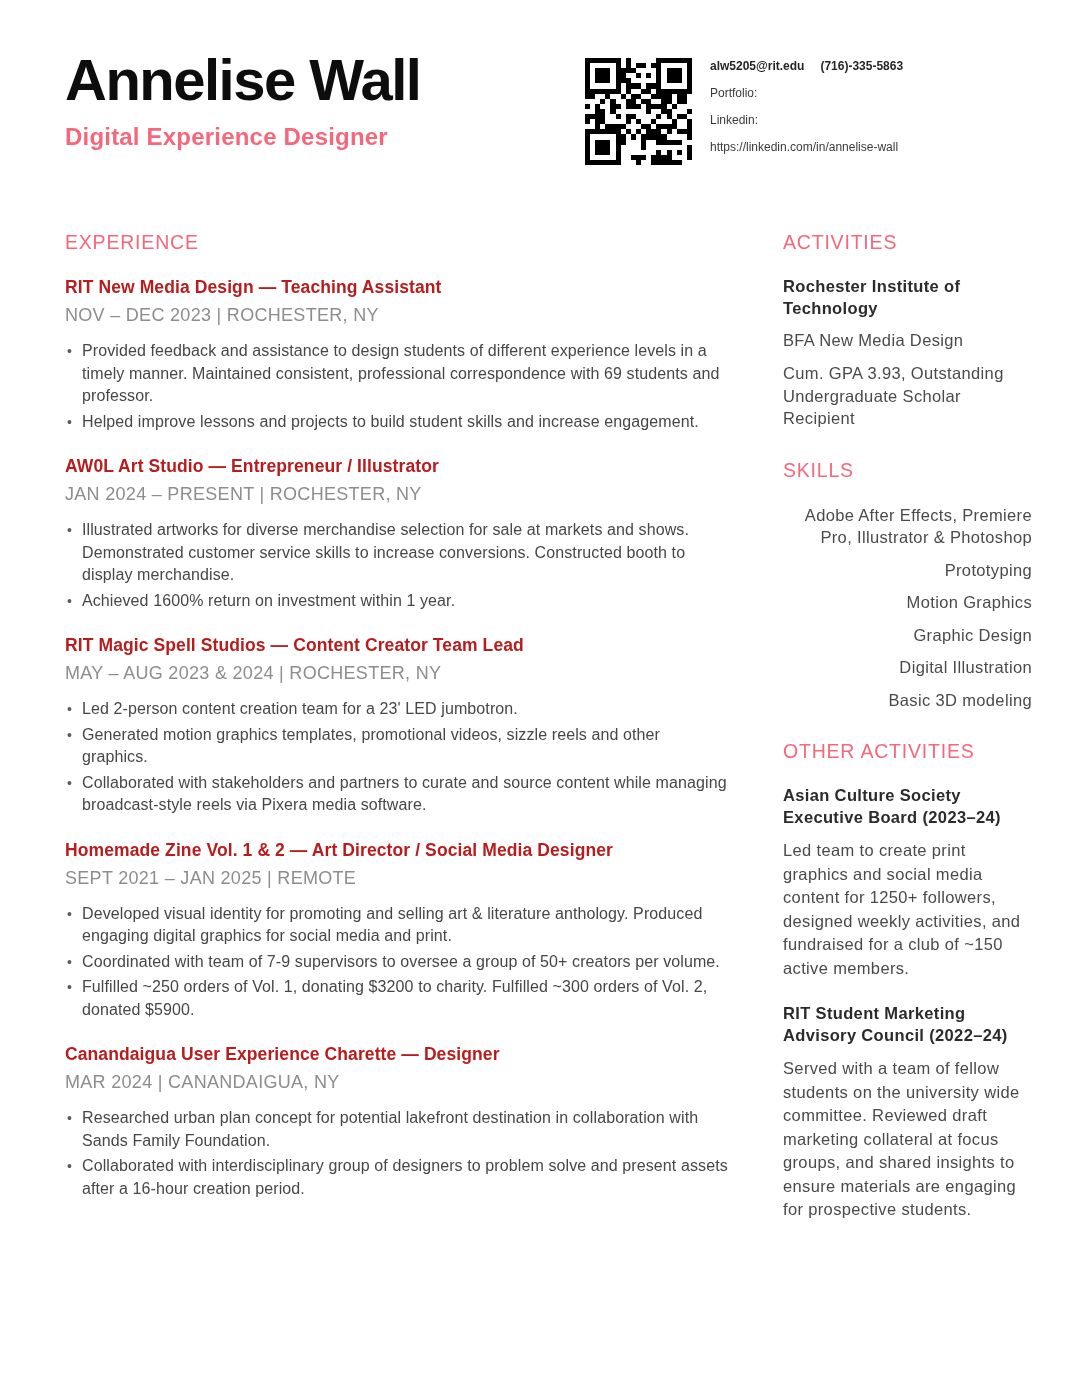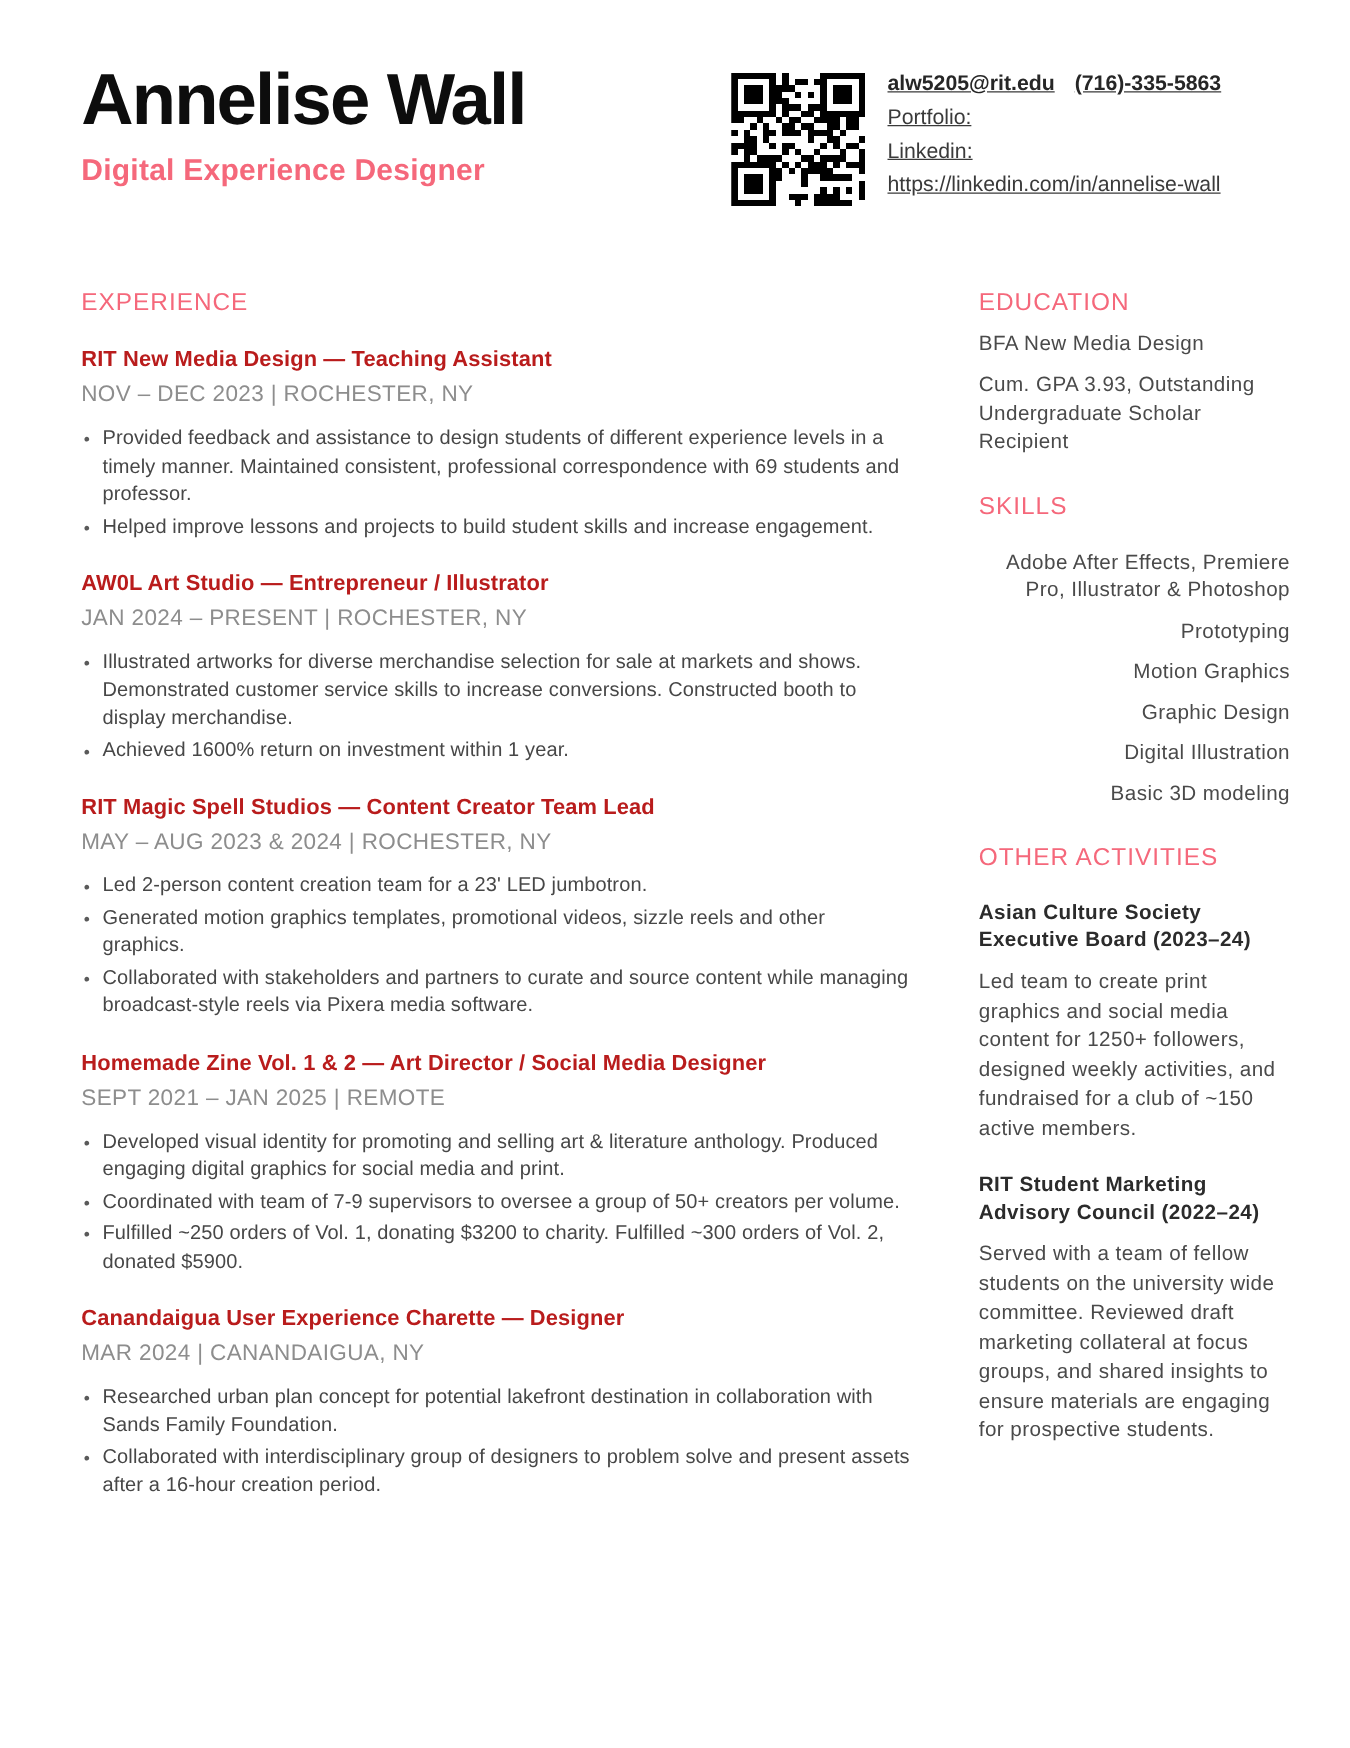--- a/index.html
+++ b/index.html
@@ -17,21 +17,21 @@
   .name{
     font-size:58px;font-weight:800;color:#0d0d0d;
     letter-spacing:-1.5px;line-height:1.05;margin-top:6px;
   }
   .subtitle{
     margin-top:12px;font-size:24px;font-weight:700;
     color:var(--accent,#F5687B);letter-spacing:0.2px;
   }
   .header-right{display:flex;flex:0 0 auto;gap:18px;margin-left:12px;}
   .qr{width:107px;height:107px;margin-top:14px;}
-  .contact{width:322px;margin-top:9px;font-size:17px;line-height:27px;color:#3a3a3a;text-decoration:underline;}
+  .contact{width:322px;margin-top:9px;font-size:12px;line-height:27px;color:#3a3a3a;}
   .contact-line1{font-weight:700;color:#262626;display:flex;gap:16px;}
   .contact a,.contact .url{color:#3a3a3a;text-decoration:none;}
 
   
   .columns{display:grid;grid-template-columns:665px 1fr;column-gap:53px;margin-top:66px;}
   .section-heading{
     color:var(--accent,#F5687B);font-size:19.5px;font-weight:400;
     letter-spacing:0.8px;
   }
 
@@ -287,21 +287,22 @@
         <div class="bullets">
           <div class="bullet">Researched urban plan concept for potential lakefront destination in collaboration with Sands Family Foundation.</div>
           <div class="bullet">Collaborated with interdisciplinary group of designers to problem solve and present assets after a 16-hour creation period.</div>
         </div>
       </div>
     </div>
 
     <div class="right-col">
 
       <div class="right-section">
-        <div class="section-heading">EDUCATION</div>
+        <div class="section-heading">ACTIVITIES</div>
+        <div class="edu-school">Rochester Institute of Technology</div>
         <div class="edu-degree">BFA New Media Design</div>
         <div class="edu-honors">Cum. GPA 3.93, Outstanding Undergraduate Scholar Recipient</div>
       </div>
 
       <div class="right-section">
         <div class="section-heading">SKILLS</div>
         <div class="skill-list">
           <div class="skill">Adobe After Effects, Premiere Pro, Illustrator &amp; Photoshop</div>
           <div class="skill">Prototyping</div>
           <div class="skill">Motion Graphics</div>

